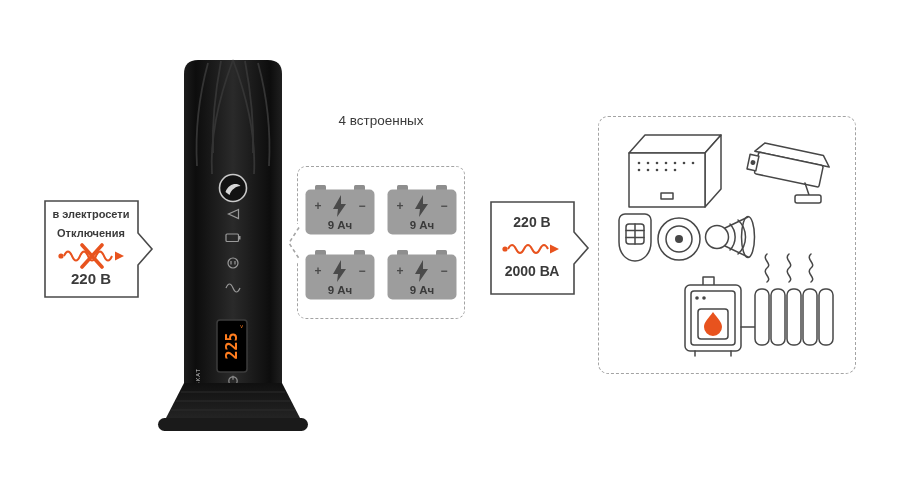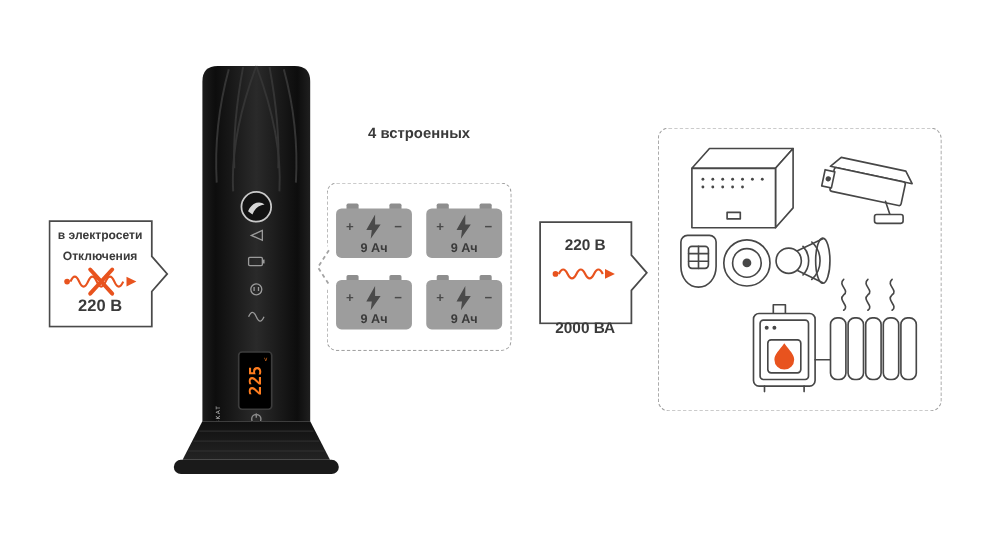--- a/index.html
+++ b/index.html
@@ -7,21 +7,21 @@
          font-family:"Liberation Sans", sans-serif;overflow:hidden;}
   .abs{position:absolute;}
   
   .callout-text{position:absolute;width:94px;text-align:center;color:#3a3a3a;
                 font-weight:bold;font-size:11px;line-height:1.25;}
   .volt{font-size:15px;}
   .out-text{position:absolute;width:84px;text-align:center;color:#3a3a3a;
             font-weight:bold;font-size:14px;}
   
   .bat-title{position:absolute;left:287px;top:112px;width:188px;text-align:center;
-             font-weight:bold;font-size:13.5px;color:#3a3a3a;line-height:1.4;}
+             font-weight:normal;font-size:13.5px;color:#3a3a3a;line-height:1.4;}
   .bat-box{position:absolute;left:297px;top:166px;width:168px;height:153px;
            border:1.6px dashed #a3a3a3;border-radius:9px;box-sizing:border-box;
            display:grid;grid-template-columns:repeat(2,72px);grid-template-rows:repeat(2,52px);
            gap:13px 10px;justify-content:center;align-content:center;}
   .bat-notch{position:absolute;left:-3px;top:50%;transform:translateY(-50%);
              width:7px;height:38px;background:#fff;}
   .bat-chev{position:absolute;left:-10px;top:50%;transform:translateY(-50%);}
   .bt-sign{font:bold 12px "Liberation Sans",sans-serif;fill:#4a4a4a;text-anchor:middle;}
   .bt-cap{font:bold 11.5px "Liberation Sans",sans-serif;fill:#3a3a3a;text-anchor:middle;}
   
@@ -153,21 +153,21 @@
   <div class="abs" style="left:490px;top:201px;width:100px;height:94px;">
     <svg width="100" height="94" viewBox="0 0 100 94">
       <polygon points="1,1 84,1 84,31 98,47 84,63 84,93 1,93" fill="#ffffff" stroke="#4a4a4a" stroke-width="1.6" stroke-linejoin="miter"></polygon>
     </svg>
     <div class="out-text" style="left:0;top:13px;">220 В</div>
     <svg class="abs" style="left:11px;top:37px;" width="64" height="22" viewBox="0 0 64 22">
       <circle cx="4" cy="11" r="2.6" fill="#e8531e"></circle>
       <path d="M7,11 q4,-8 8,0 t8,0 t8,0 t8,0 t8,0" fill="none" stroke="#e8531e" stroke-width="2"></path>
       <polygon points="49,6.5 58,11 49,15.5" fill="#e8531e"></polygon>
     </svg>
-    <div class="out-text" style="left:0;top:62px;margin-top:27px;">2000 ВА</div>
+    <div class="out-text" style="left:0;top:62px;">2000 ВА</div>
   </div>
 
   <div class="dev-box">
     <svg class="dev-art" width="255" height="255" viewBox="0 0 255 255" stroke="#474747" stroke-width="1.5" fill="#ffffff" stroke-linejoin="round" stroke-linecap="round">
 
       <g>
         <polygon points="30,36 46,18 122,18 106,36"></polygon>
         <polygon points="106,36 122,18 122,72 106,90"></polygon>
         <rect x="30" y="36" width="76" height="54"></rect>
         <g fill="#474747" stroke="none">

